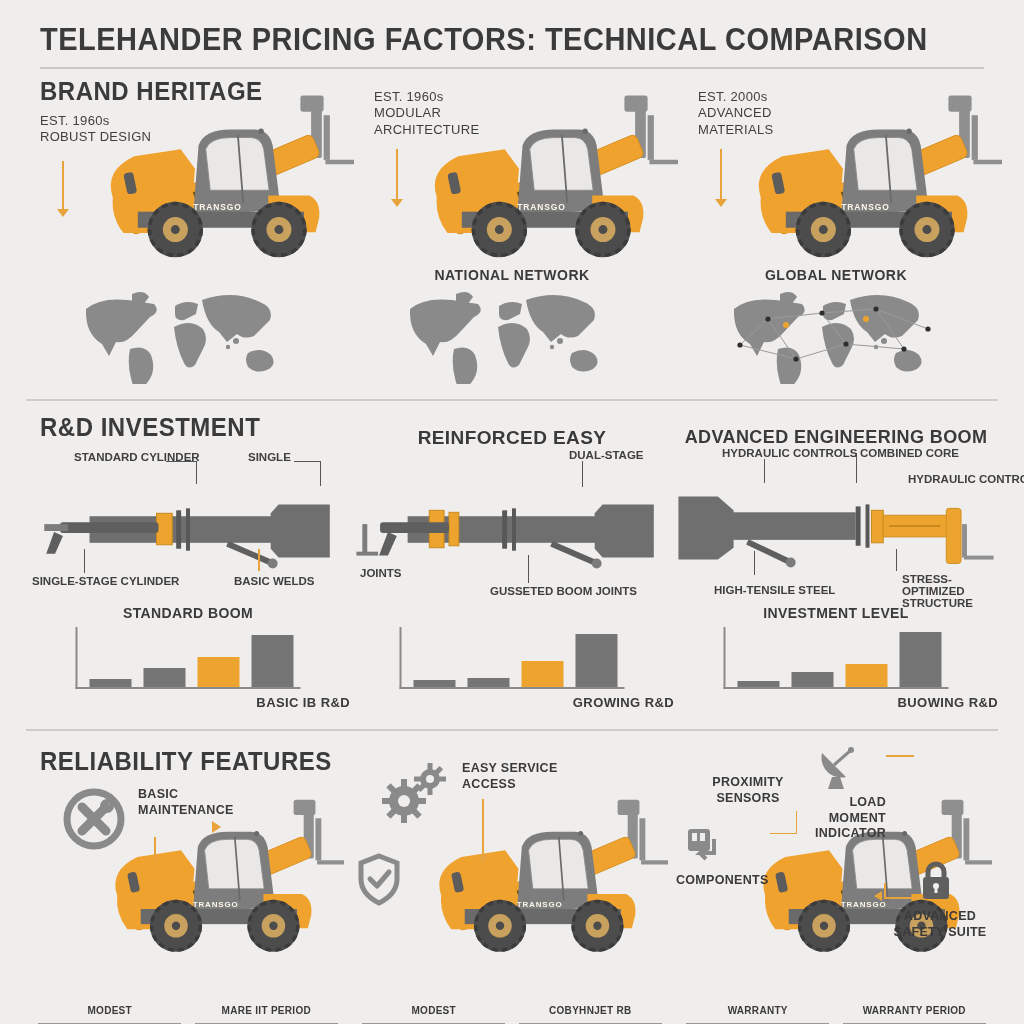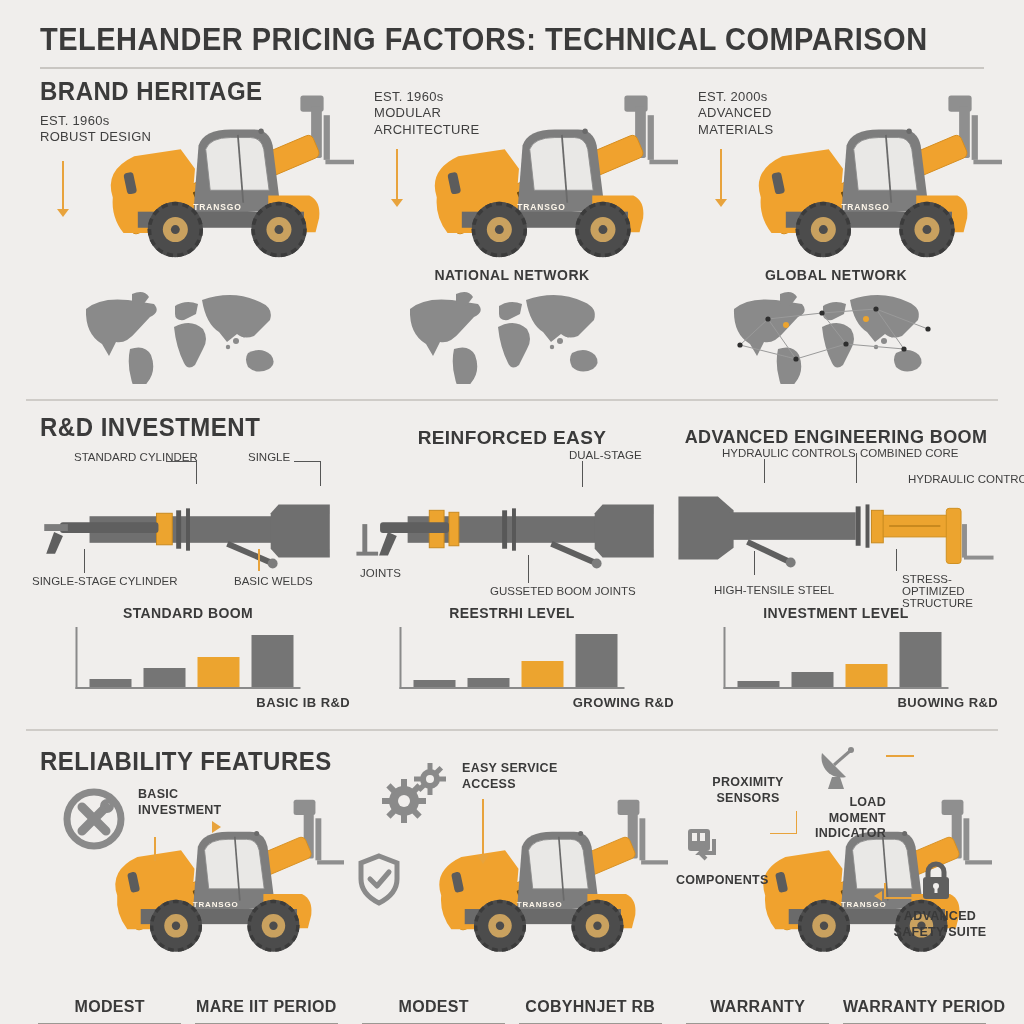--- a/index.html
+++ b/index.html
@@ -40,39 +40,39 @@
   
   .olead{position:absolute;border-color:#e8a33c;z-index:2;}
   .oarrow{position:absolute;width:0;height:0;z-index:2;}
   
   .s2{height:308px;position:relative;margin-top:8px;}
   .s2 .sec-head{position:absolute;left:14px;top:4px;}
   .s2 .col{height:308px;}
   .boom-title{position:absolute;left:0;right:0;top:18px;text-align:center;font-size:19px;font-weight:700;letter-spacing:.4px;}
   .boom-title.big{font-size:18px;}
   .boom-svg{position:absolute;left:50%;transform:translateX(-50%);top:58px;width:318px;height:128px;}
-  .dlabel{position:absolute;font-size:11.5px;font-weight:400;color:#3f3f3f;z-index:3;white-space:nowrap;}
+  .dlabel{position:absolute;font-size:11.5px;font-weight:700;color:#3f3f3f;z-index:3;white-space:nowrap;}
   .glead{position:absolute;border-color:#555;z-index:2;}
   .chart-title{position:absolute;left:0;right:0;top:196px;text-align:center;font-size:14px;font-weight:700;letter-spacing:.4px;}
   .chart{position:absolute;left:50%;transform:translateX(-50%);top:218px;width:225px;height:62px;
          border-left:2px solid #8a8a8a;border-bottom:2px solid #8a8a8a;
          display:flex;align-items:flex-end;gap:12px;padding-left:12px;box-sizing:border-box;}
   .chart .bar{width:42px;background:#757575;}
   .chart .bar.hi{background:#eca42f;}
   .chart-caption{position:absolute;left:0;right:0;top:286px;text-align:right;font-size:13px;font-weight:700;letter-spacing:.4px;}
   
   .s3{height:330px;position:relative;margin-top:10px;}
   .s3 .sec-head{position:absolute;left:14px;top:6px;}
   .s3 .col{height:330px;}
   .s3 .machine-slot{top:48px;right:6px;width:252px;height:172px;}
   .feat-icon{position:absolute;z-index:3;}
   .feat-label{position:absolute;z-index:3;font-size:12.5px;font-weight:700;line-height:1.25;letter-spacing:.3px;}
   .warr-row{position:absolute;left:0;right:0;bottom:10px;display:flex;justify-content:center;gap:14px;}
   .warr{width:44%;max-width:150px;text-align:center;}
-  .warr .wlabel{font-size:16px;font-weight:700;margin-bottom:7px;letter-spacing:.3px;white-space:nowrap;}
+  .warr .wlabel{font-size:10px;font-weight:700;margin-bottom:7px;letter-spacing:.3px;white-space:nowrap;}
   .warr .wbox{border:2px solid #9b9893;background:#f4f2f0;padding:9px 4px;font-size:14px;font-weight:700;white-space:nowrap;}
   svg text{font-family:"Liberation Sans",sans-serif;}
   .hidden{display:none;}
 </style>
 </head>
 <body>
 
 <div class="page">
 
   <div class="hdr">
@@ -409,21 +409,20 @@
           <rect x="8" y="58" width="5" height="30" fill="#7c7c7c"></rect>
           <path d="M2 86 h22 v4 h-22 z" fill="#7c7c7c"></path>
           <line x1="200" y1="78" x2="244" y2="97" stroke="#5f5f5f" stroke-width="6"></line>
           <circle cx="246" cy="98" r="5" fill="#7c7c7c"></circle>
         </svg>
         <div class="dlabel" style="left:210px;top:40px;padding-left:9px;">DUAL-STAGE</div>
         <div class="glead" style="left:232px;top:52px;width:1px;height:26px;border-left:1px solid #555;"></div>
         <div class="dlabel" style="left:10px;top:158px;">JOINTS</div>
         <div class="dlabel" style="left:140px;top:176px;">GUSSETED BOOM JOINTS</div>
         <div class="glead" style="left:178px;top:146px;width:1px;height:28px;border-left:1px solid #555;"></div>
-        <div class="chart-title">REESTRHI LEVEL</div>
         <div class="chart">
             <div class="bar" style="height: 7px;"></div>
             <div class="bar" style="height: 9px;"></div>
             <div class="bar hi" style="height: 26px;"></div>
             <div class="bar" style="height: 53px;"></div>
           </div>
         <div class="chart-caption">GROWING R&amp;D</div>
       </div>
 
       <div class="col">
@@ -473,21 +472,21 @@
         <div class="feat-icon" style="left:36px;top:46px;">
           <svg width="64" height="64" viewBox="0 0 64 64">
             <circle cx="32" cy="32" r="27" fill="none" stroke="#8a8a8a" stroke-width="7"></circle>
             <g stroke="#8a8a8a" stroke-width="9" stroke-linecap="round">
               <line x1="20" y1="20" x2="44" y2="44"></line>
               <line x1="44" y1="20" x2="20" y2="44"></line>
             </g>
             <circle cx="45" cy="19" r="5" fill="none" stroke="#8a8a8a" stroke-width="4"></circle>
           </svg>
         </div>
-        <div class="feat-label" style="left:112px;top:46px;width:110px;">BASIC INVESTMENT</div>
+        <div class="feat-label" style="left:112px;top:46px;width:110px;">BASIC MAINTENANCE</div>
         <div class="olead" style="left:128px;top:96px;width:2px;height:24px;background:#e8a33c;"></div>
         <div class="oarrow" style="left:186px;top:80px;border-top:6px solid transparent;border-bottom:6px solid transparent;border-left:9px solid #e8a33c;"></div>
         <div class="machine-slot">
   <svg viewBox="0 0 300 195">
 
     <g fill="#8f8f8f">
       <rect x="240" y="8" width="26" height="18" rx="3"></rect>
       <rect x="252" y="20" width="12" height="58" rx="2"></rect>
       <rect x="266" y="30" width="7" height="50"></rect>
       <path d="M268 80 h58 v5 h-58 z"></path>

